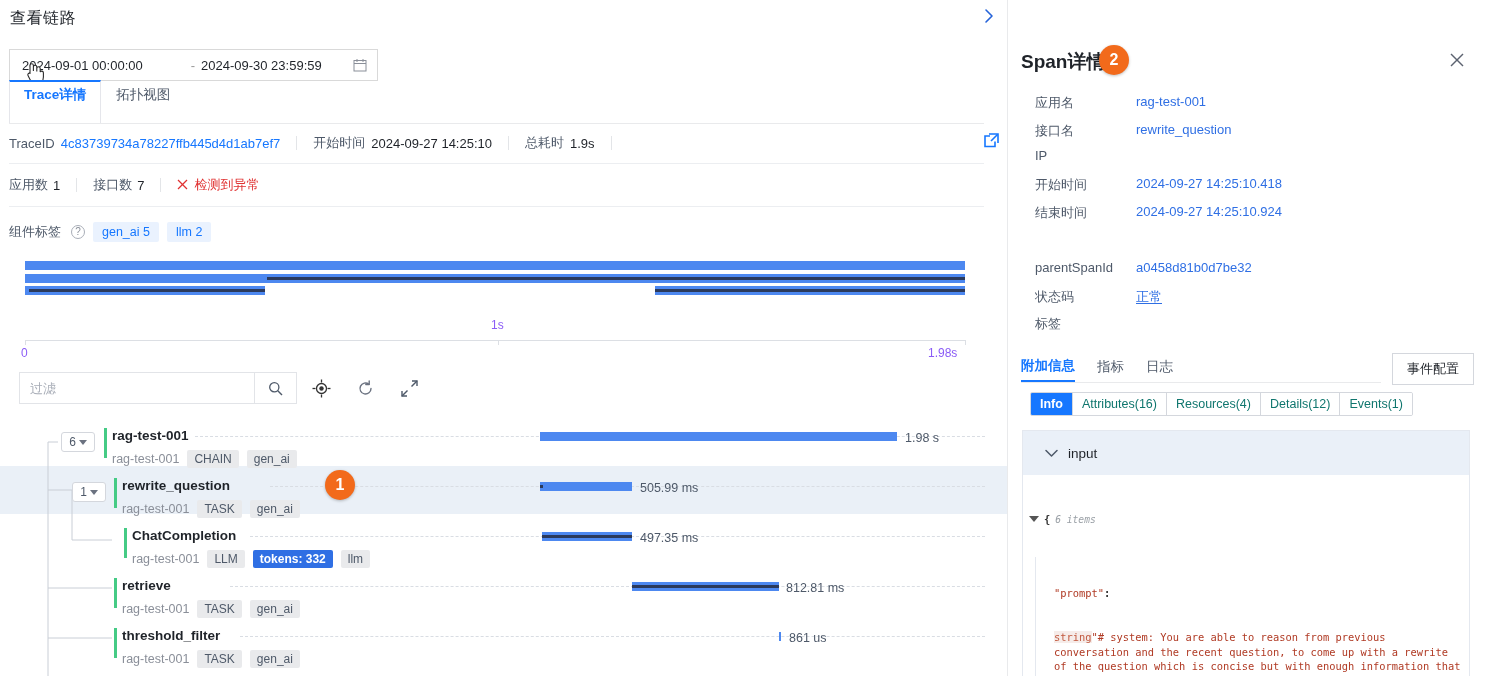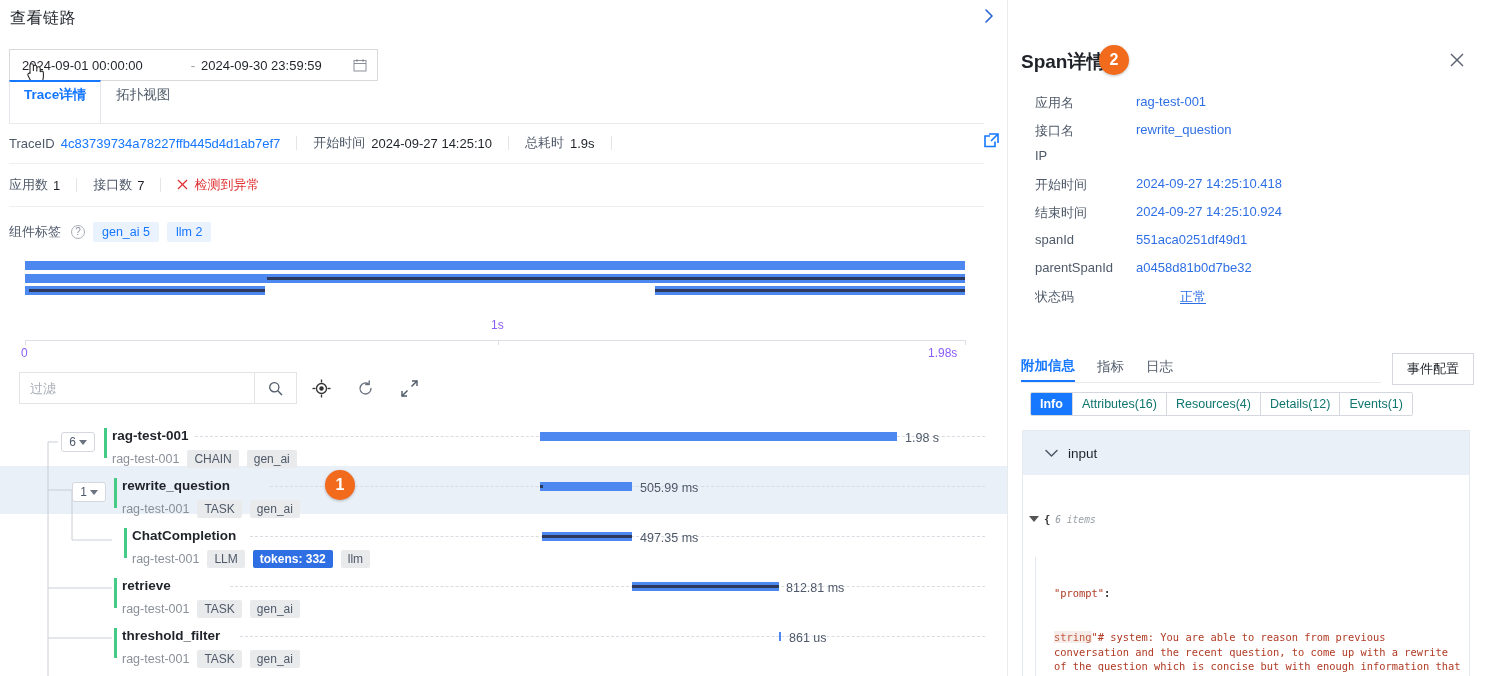--- a/index.html
+++ b/index.html
@@ -186,21 +186,21 @@
     font-size: 19px; color: #1f2329; font-weight: 600;
   }
   .rp-close {
     position: absolute; right: 20px; top: 52px;
     width: 18px; height: 18px; color: #5c6370; cursor: pointer;
   }
   .kv { position: absolute; left: 13px; width: 455px; height: 27px; font-size: 13px; }
   .kv .k { position: absolute; left: 14px; top: 0; color: #4e5969; width: 110px; }
   .kv .v { position: absolute; left: 115px; top: 0; color: #2f6fe4; }
   .kv .v.link { cursor: pointer; }
-  .kv .v.underline { color: #2f6fe4; text-decoration: underline; text-underline-offset: 2px; margin-left: 44px; }
+  .kv .v.underline { color: #2f6fe4; text-decoration: underline; text-underline-offset: 2px; }
 
   .rp-tabs {
     position: absolute; left: 13px; top: 355px; width: 360px; height: 28px;
     display: flex; align-items: center; gap: 22px;
   }
   .rp-tab { font-size: 13.5px; color: #4e5969; padding-bottom: 5px; cursor: pointer; }
   .rp-tab.active { color: #1677ff; font-weight: 600; border-bottom: 2px solid #1677ff; }
   .rp-tabs-hr { position: absolute; left: 13px; top: 382px; width: 360px; height: 1px; background: #e9eaec; }
   .event-cfg-btn {
     position: absolute; right: 13px; top: 353px;
@@ -507,31 +507,31 @@
       <span class="v"></span>
     </div>
     <div class="kv" style="top:176px;">
       <span class="k">开始时间</span>
       <span class="v link">2024-09-27 14:25:10.418</span>
     </div>
     <div class="kv" style="top:204px;">
       <span class="k">结束时间</span>
       <span class="v link">2024-09-27 14:25:10.924</span>
     </div>
-    <div class="kv" style="top:232px;">
-      <span class="k">spanId</span>
-      <span class="v link">551aca0251df49d1</span>
-    </div>
     <div class="kv" style="top:260px;">
       <span class="k">parentSpanId</span>
       <span class="v link">a0458d81b0d7be32</span>
     </div>
     <div class="kv" style="top:288px;">
       <span class="k">状态码</span>
       <span class="v underline">正常</span>
+    </div>
+    <div class="kv" style="top:315px;">
+      <span class="k">标签</span>
+      <span class="v"></span>
     </div>
 
     <div class="rp-tabs">
       <div class="rp-tab active">附加信息</div>
       <div class="rp-tab">指标</div>
       <div class="rp-tab">日志</div>
     </div>
     <div class="rp-tabs-hr"></div>
     <div class="event-cfg-btn">事件配置</div>
 

